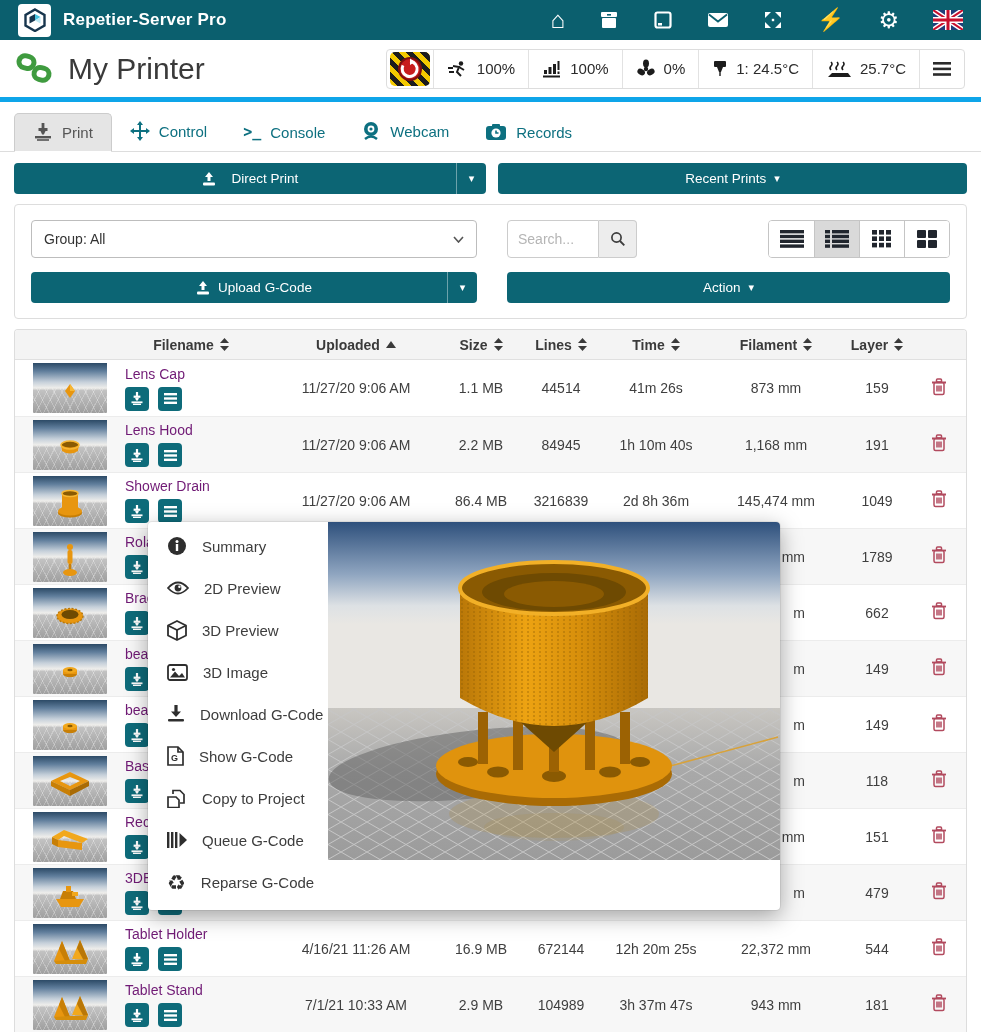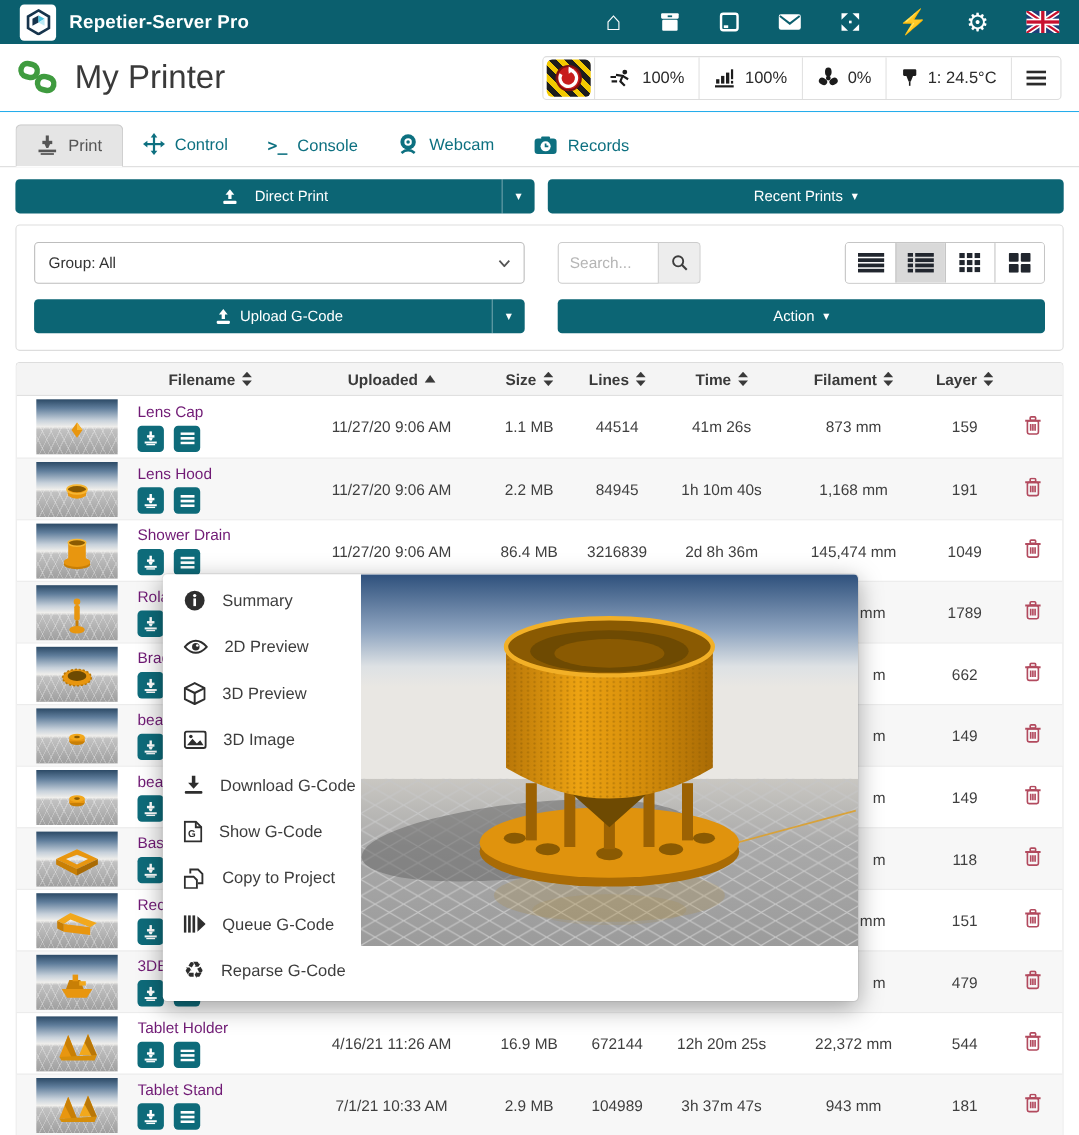--- a/index.html
+++ b/index.html
@@ -9,21 +9,21 @@
   .icn svg { display:block; }
 
   
   .navbar { height:40px; background:#0b5f6e; display:flex; align-items:center; padding:0 18px; }
   .logo { width:33px; height:33px; background:#fff; border-radius:4px; display:flex; align-items:center; justify-content:center; }
   .nav-title { color:#fff; font-size:17px; font-weight:bold; margin-left:12px; letter-spacing:.2px;}
   .nav-icons { margin-left:auto; display:flex; align-items:center; gap:34px; }
   .nav-icons .glyph { color:#fff; font-size:21px; line-height:1; }
 
   
-  .phead { height:62px; display:flex; align-items:center; padding:0 16px; border-bottom:1px solid #0ea5e9; background:#fff;}
+  .phead { height:62px; display:flex; align-items:center; padding:0 16px; border-bottom:5px solid #0ea5e9; background:#fff;}
   .page-title { font-size:30px; color:#3a3a3a; margin-left:14px; font-weight:400;}
   .badges { margin-left:auto; display:flex; align-items:stretch; border:1px solid #ddd; border-radius:4px; background:#fff; overflow:hidden;}
   .badge { display:flex; align-items:center; gap:8px; padding:0 13px; border-left:1px solid #e2e2e2; font-size:15px; color:#2b2b2b; }
   .badge:first-child{ border-left:none; padding:2px 3px;}
   .estop { width:40px; height:34px; border-radius:5px;
     background:repeating-linear-gradient(45deg,#f3c900 0 5px,#1c1c1c 5px 10px);
     display:flex; align-items:center; justify-content:center;}
 
   
   .tabs { display:flex; align-items:flex-end; padding:12px 14px 0; border-bottom:1px solid #ddd; background:#fff; height:50px;}
@@ -219,20 +219,33 @@
         <span class="icn">
           <svg width="16" height="18" viewBox="0 0 16 18">
             <g fill="#1c1c1c">
               <rect x="2" y="1" width="12" height="6" rx="1"></rect>
               <polygon points="5,7 11,7 9,12 7,12"></polygon>
               <rect x="7.3" y="12" width="1.4" height="4"></rect>
             </g>
           </svg>
         </span>
         <span>1: 24.5°C</span>
+      </div>
+      <div class="badge">
+        <span class="icn">
+          <svg width="26" height="18" viewBox="0 0 26 18">
+            <g fill="none" stroke="#1c1c1c" stroke-width="1.6">
+              <path d="M5 2 q2 2 0 4 q-2 2 0 4"></path>
+              <path d="M11 2 q2 2 0 4 q-2 2 0 4"></path>
+              <path d="M17 2 q2 2 0 4 q-2 2 0 4"></path>
+            </g>
+            <polygon points="6,13 22,13 25,17 2,17" fill="#1c1c1c"></polygon>
+          </svg>
+        </span>
+        <span>25.7°C</span>
       </div>
       <div class="badge">
         <span class="icn">
           <svg width="18" height="14" viewBox="0 0 18 14">
             <g fill="#2b2b2b">
               <rect width="18" height="2.6"></rect>
               <rect y="5.6" width="18" height="2.6"></rect>
               <rect y="11.2" width="18" height="2.6"></rect>
             </g>
           </svg>

